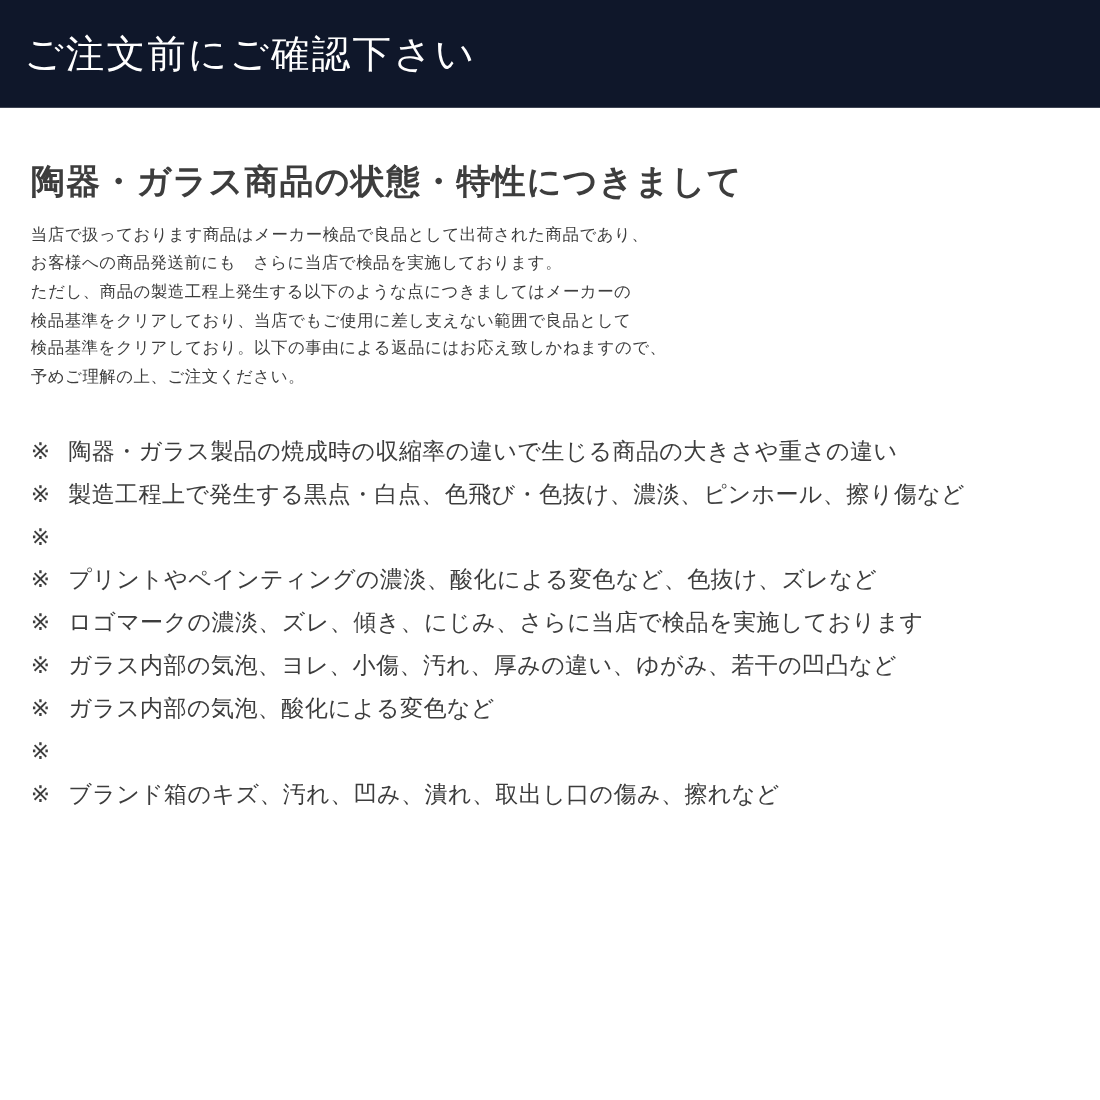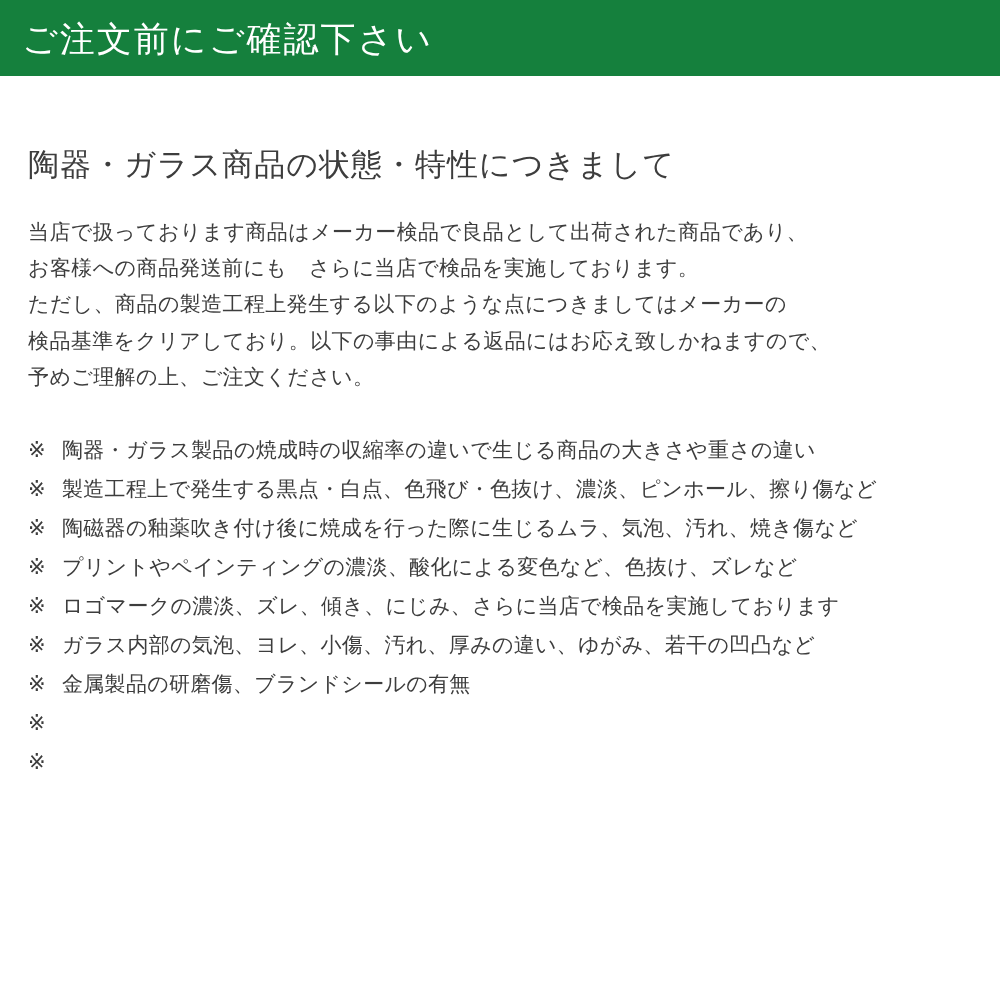--- a/index.html
+++ b/index.html
@@ -20,22 +20,22 @@
     height: 1000px;
     background: #ffffff;
     box-sizing: border-box;
   }
   
   .header-band {
     position: absolute;
     top: 0;
     left: 0;
     width: 1000px;
-    height: 76px;
-    background: #15803d;
+    height: 98px;
+    background: #0f172a;
     display: flex;
     align-items: center;
   }
   .header-title {
     color: #ffffff;
     font-size: 35px;
     letter-spacing: 2px;
     padding-left: 22px;
     font-weight: 400;
     line-height: 1;
@@ -48,26 +48,26 @@
     width: 1000px;
     padding: 0 28px;
     box-sizing: border-box;
   }
   .section-heading {
     font-size: 31px;
     color: #3d3d3d;
     letter-spacing: 1px;
     margin-top: 68px;
     margin-bottom: 0;
-    font-weight: 400;
+    font-weight: 700;
     line-height: 1.2;
   }
   .paragraph {
-    margin-top: 31px;
-    font-size: 21px;
+    margin-top: 18px;
+    font-size: 15px;
     line-height: 1.72;
     color: #3d3d3d;
     letter-spacing: 0.4px;
   }
   .paragraph .line {
     display: block;
     white-space: pre;
   }
   .notes {
     margin-top: 44px;
@@ -102,64 +102,65 @@
   </div>
 
   <div class="content">
 
     <h2 class="section-heading">陶器・ガラス商品の状態・特性につきまして</h2>
 
     <div class="paragraph">
       <span class="line">当店で扱っております商品はメーカー検品で良品として出荷された商品であり、</span>
       <span class="line">お客様への商品発送前にも　さらに当店で検品を実施しております。</span>
       <span class="line">ただし、商品の製造工程上発生する以下のような点につきましてはメーカーの</span>
+      <span class="line">検品基準をクリアしており、当店でもご使用に差し支えない範囲で良品として</span>
       <span class="line">検品基準をクリアしており。以下の事由による返品にはお応え致しかねますので、</span>
       <span class="line">予めご理解の上、ご注文ください。</span>
     </div>
 
     <div class="notes">
 
       <div class="note-item">
         <span class="note-mark">※</span>
         <span class="note-text">陶器・ガラス製品の焼成時の収縮率の違いで生じる商品の大きさや重さの違い</span>
       </div>
 
       <div class="note-item">
         <span class="note-mark">※</span>
         <span class="note-text">製造工程上で発生する黒点・白点、色飛び・色抜け、濃淡、ピンホール、擦り傷など</span>
       </div>
 
       <div class="note-item">
         <span class="note-mark">※</span>
-        <span class="note-text">陶磁器の釉薬吹き付け後に焼成を行った際に生じるムラ、気泡、汚れ、焼き傷など</span>
       </div>
 
       <div class="note-item">
         <span class="note-mark">※</span>
         <span class="note-text">プリントやペインティングの濃淡、酸化による変色など、色抜け、ズレなど</span>
       </div>
 
       <div class="note-item">
         <span class="note-mark">※</span>
         <span class="note-text">ロゴマークの濃淡、ズレ、傾き、にじみ、さらに当店で検品を実施しております</span>
       </div>
 
       <div class="note-item">
         <span class="note-mark">※</span>
         <span class="note-text">ガラス内部の気泡、ヨレ、小傷、汚れ、厚みの違い、ゆがみ、若干の凹凸など</span>
       </div>
 
       <div class="note-item">
         <span class="note-mark">※</span>
-        <span class="note-text">金属製品の研磨傷、ブランドシールの有無</span>
+        <span class="note-text">ガラス内部の気泡、酸化による変色など</span>
       </div>
 
       <div class="note-item">
         <span class="note-mark">※</span>
       </div>
 
       <div class="note-item">
         <span class="note-mark">※</span>
+        <span class="note-text">ブランド箱のキズ、汚れ、凹み、潰れ、取出し口の傷み、擦れなど</span>
       </div>
 
     </div>
   </div>
 </div>
 
 </body></html>

